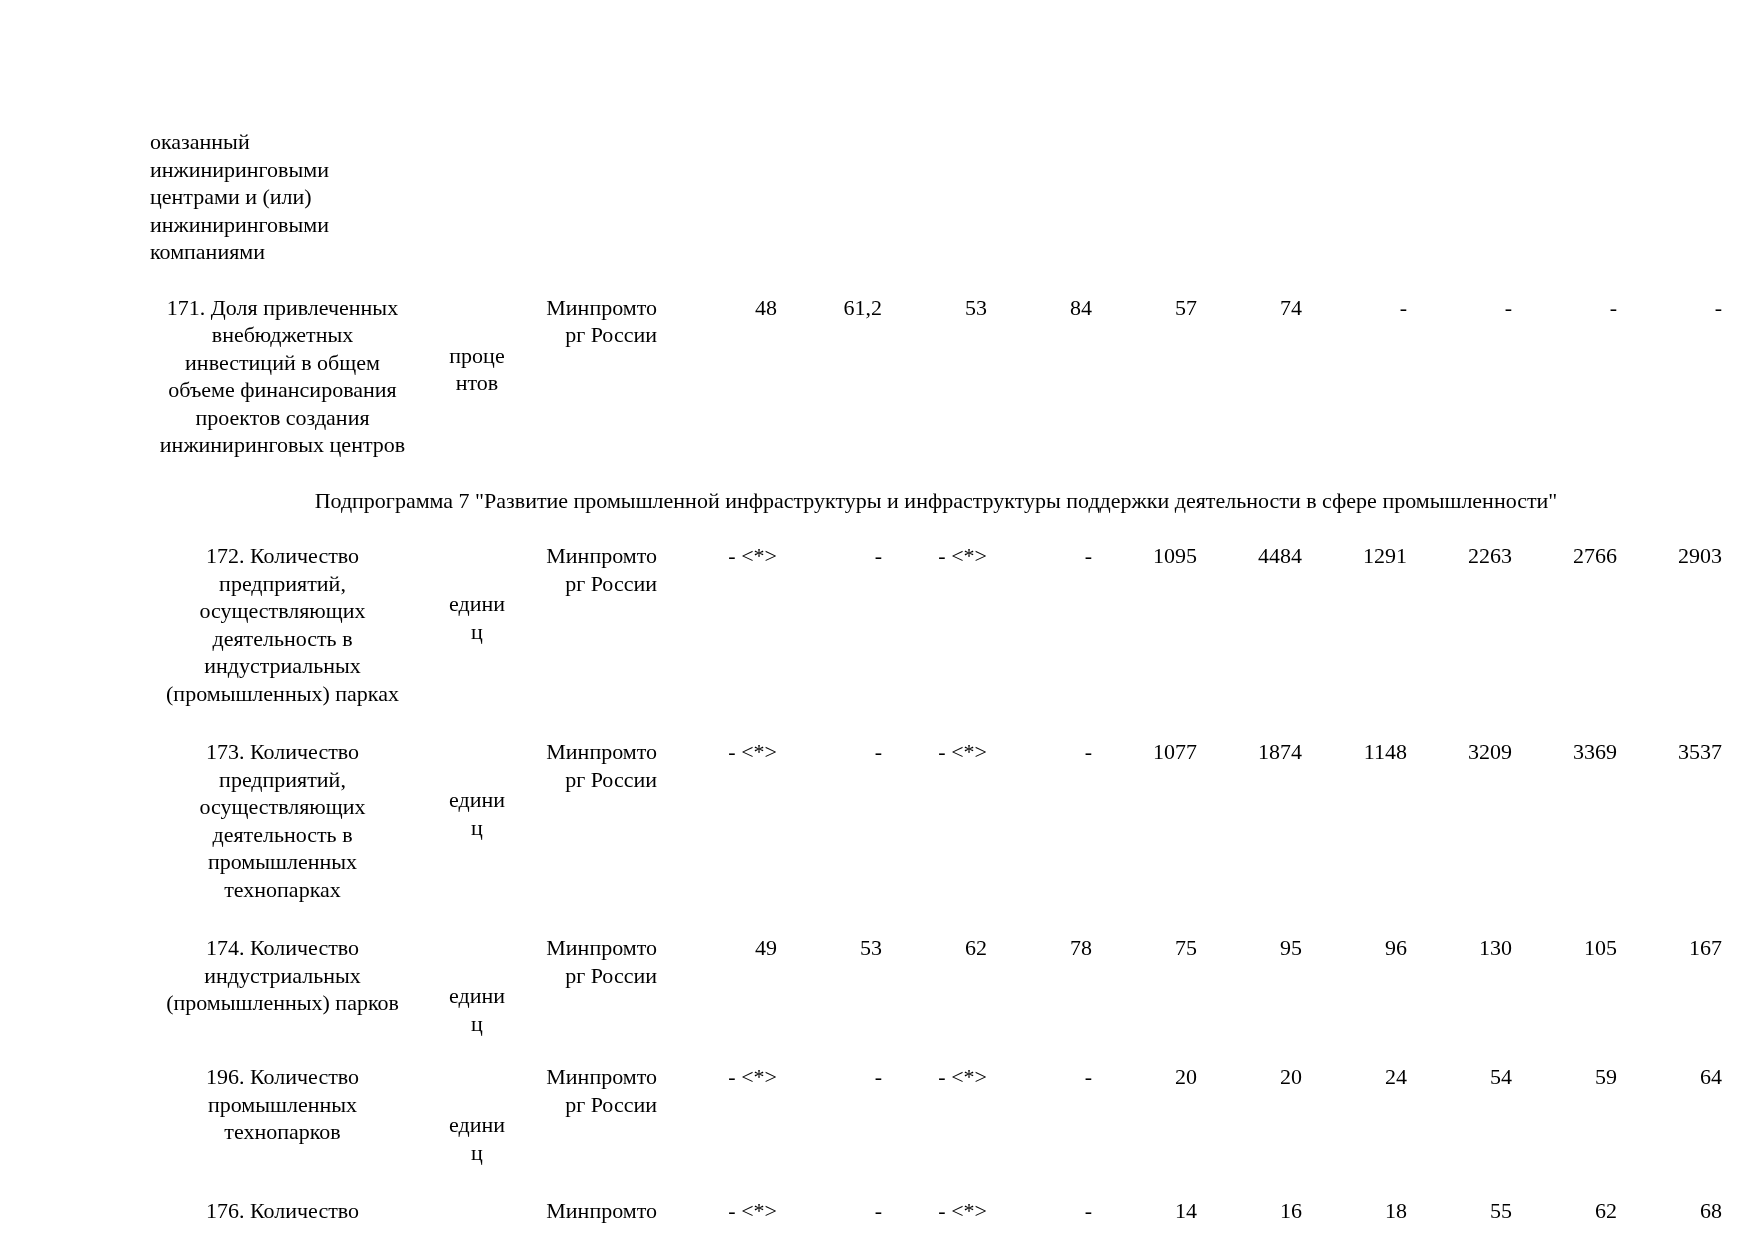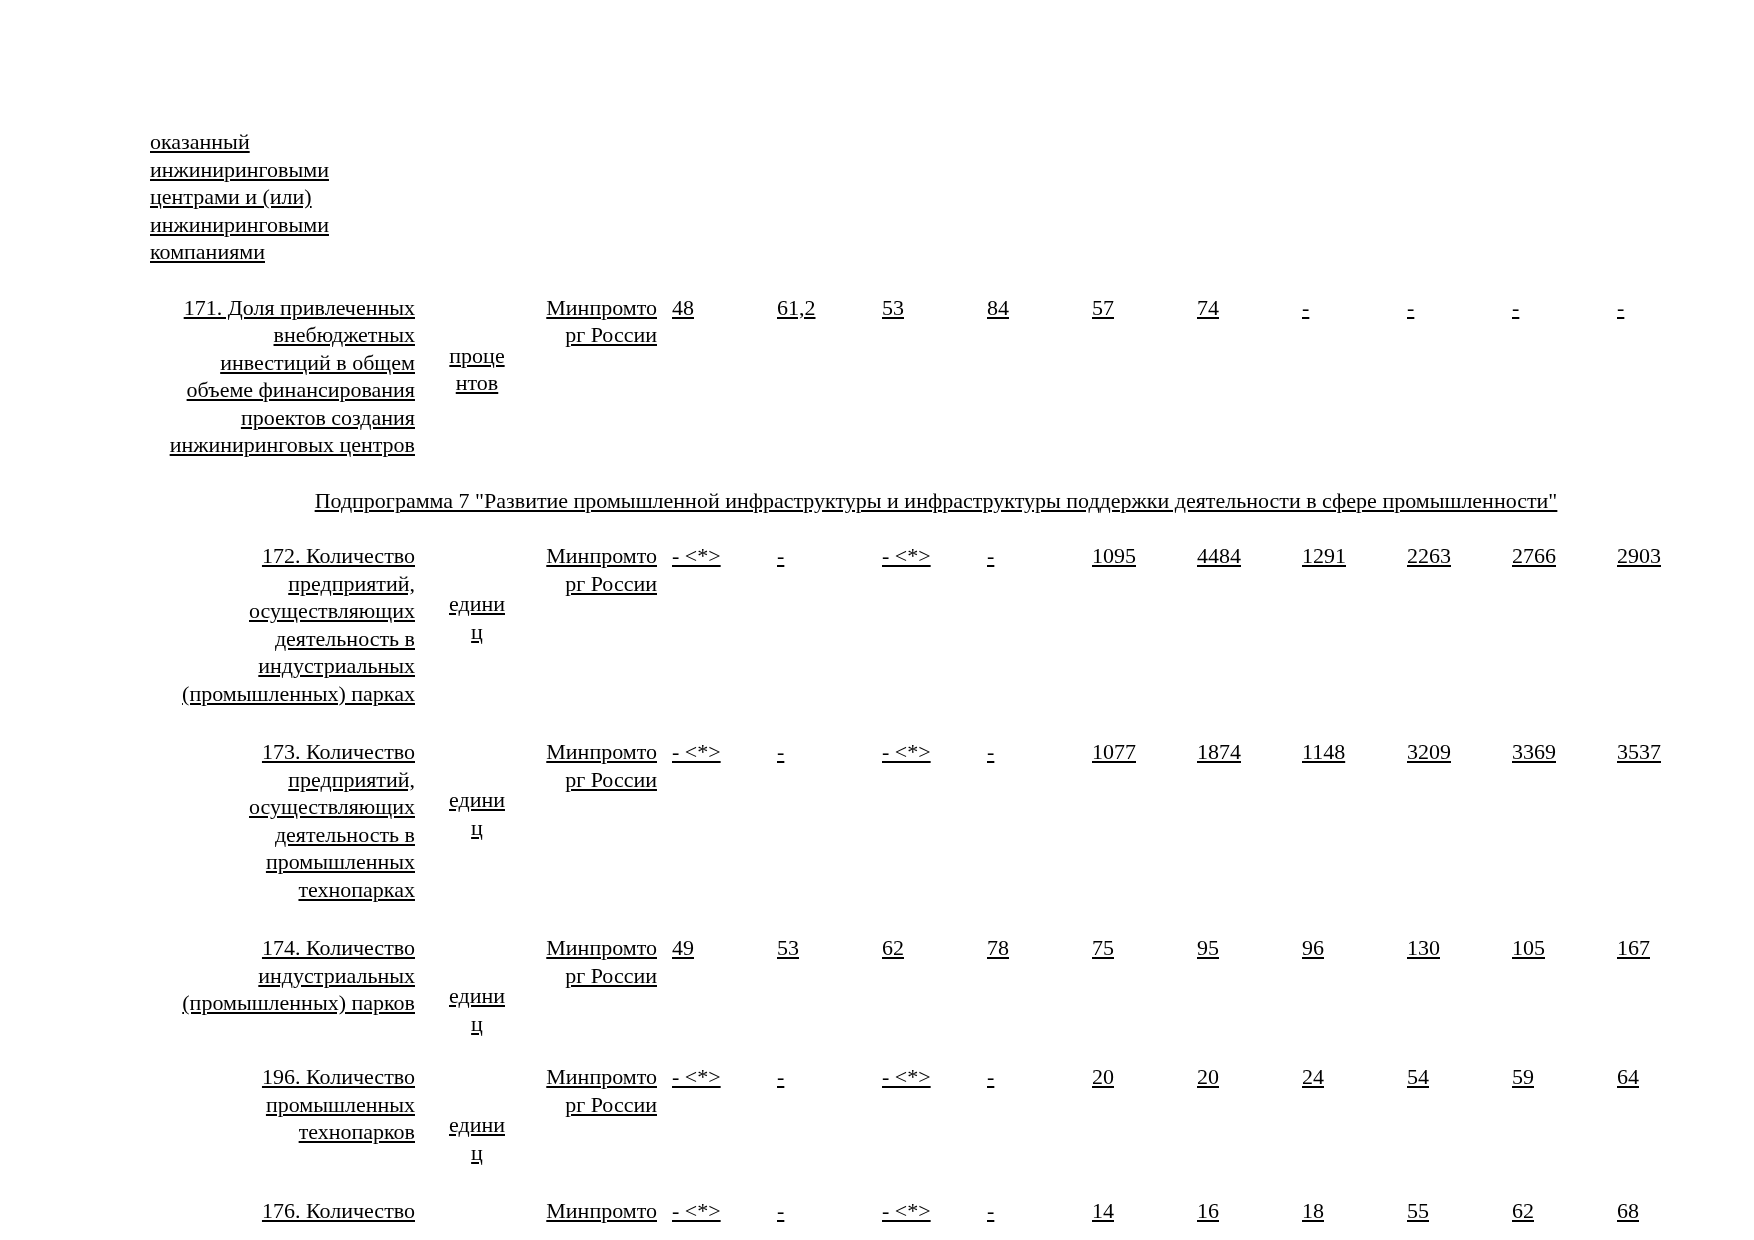--- a/index.html
+++ b/index.html
@@ -15,48 +15,47 @@
     font-size: 22px;
     line-height: 27.5px;
     color: #000000;
   }
   .page {
     position: relative;
     box-sizing: border-box;
     width: 1754px;
     height: 1240px;
     padding: 128px 12px 0 150px;
-    text-decoration: underline;
   }
   .content {
     width: 1572px; 
   }
   
   .trow {
     display: grid;
     grid-template-columns: 277px 100px 145px repeat(10, 105px);
     align-items: start;
   }
   .cell-name {
     white-space: pre-line;
-    text-align: right;
+    text-align: center;
     padding-right: 12px;
   }
   .cell-unit {
     white-space: pre-line;
     text-align: center;
     margin-top: 48px;
   }
   .cell-resp {
     white-space: pre-line;
     text-align: right;
     padding-right: 15px; 
   }
   .cell-val {
-    text-align: left;
+    text-align: right;
   }
   .continuation {
     width: 277px;
     white-space: pre-line;
   }
   .section-heading {
     width: 1572px;
     text-align: center;
   }
   .mb26 { margin-bottom: 26px; }

